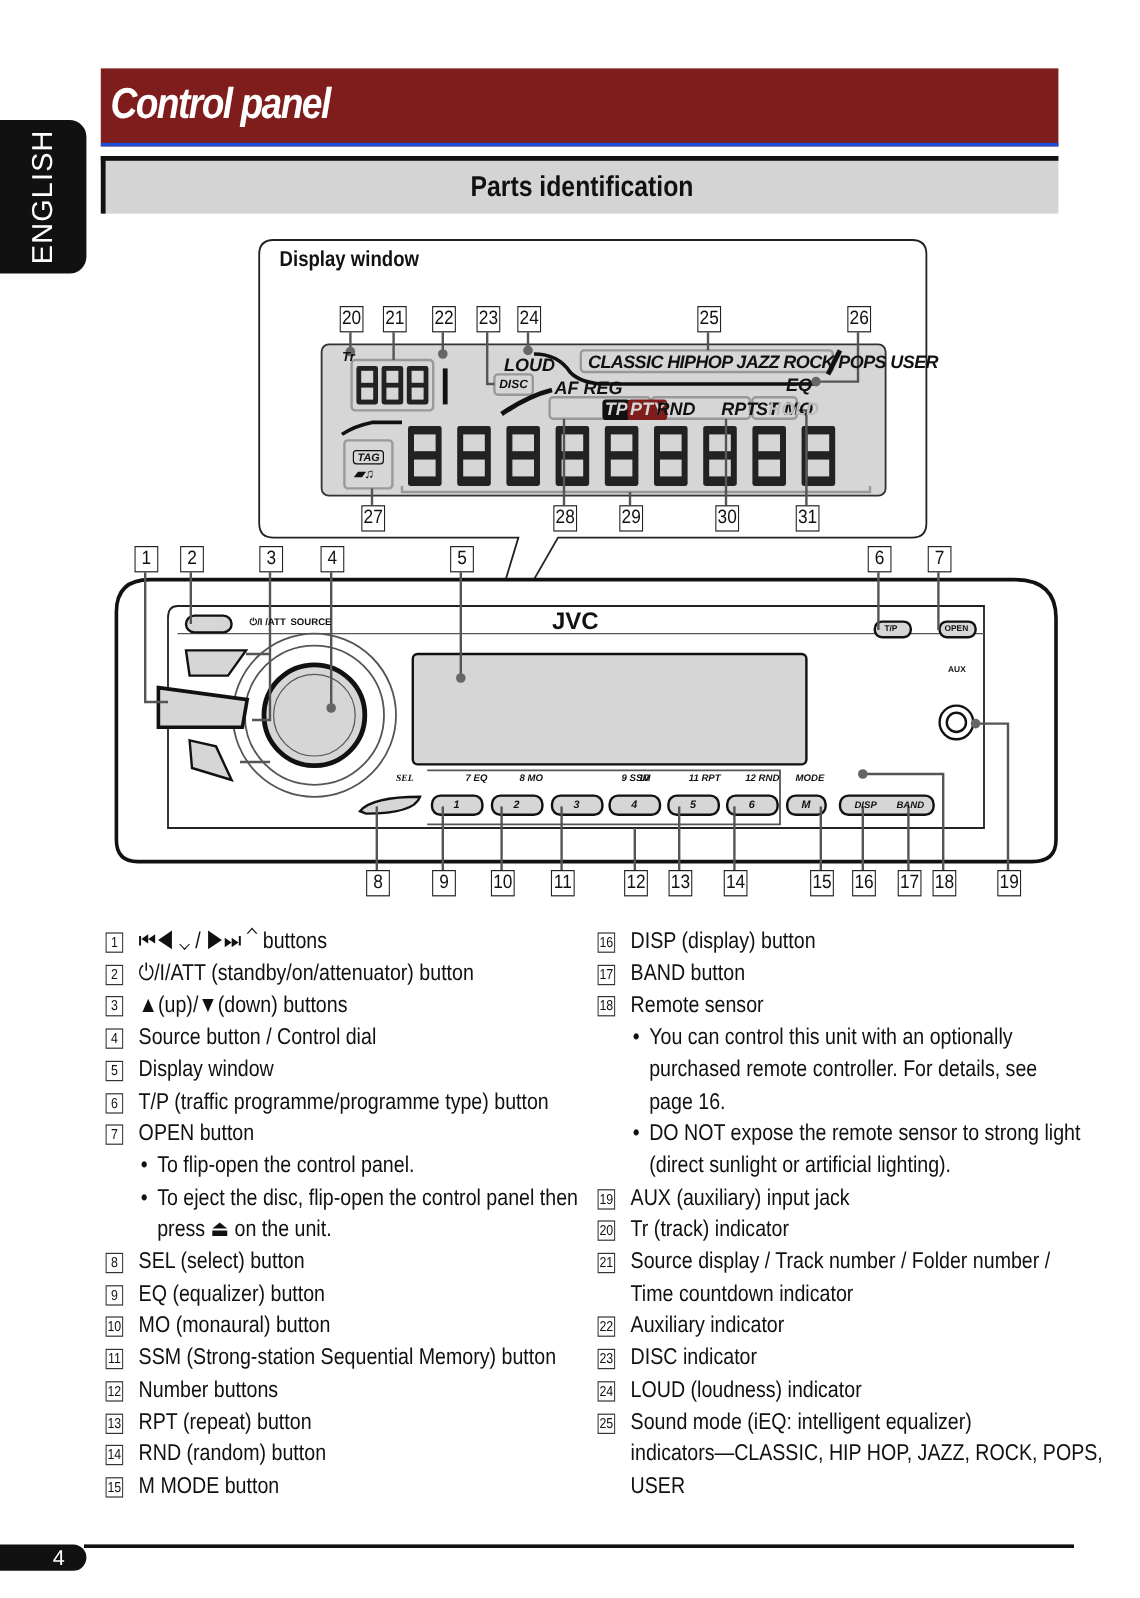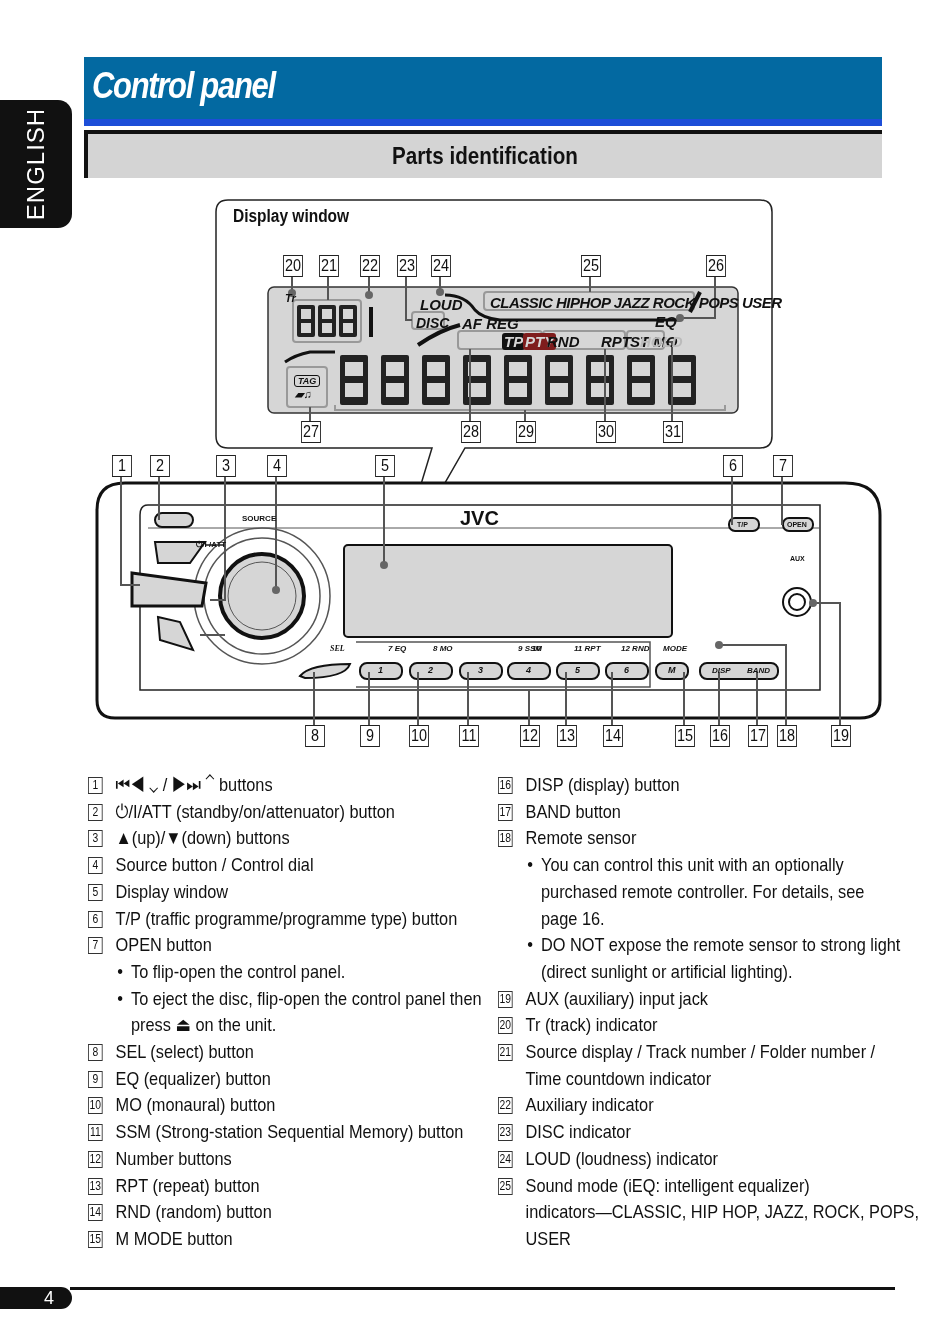--- a/index.html
+++ b/index.html
@@ -1,19 +1,19 @@
 <!DOCTYPE html>
 <html><head>
 <meta charset="utf-8">
 <style>
   html,body{margin:0;padding:0;background:#fff;}
   body{width:950px;height:1332px;position:relative;overflow:hidden;font-family:"Liberation Sans",sans-serif;color:#111;}
   .lang-tab{position:absolute;left:0;top:100px;width:72px;height:128px;background:#111;border-radius:0 14px 14px 0;}
   .lang-tab span{position:absolute;left:50%;top:50%;transform:translate(-50%,-50%) rotate(-90deg);color:#fff;font-size:24px;letter-spacing:1px;white-space:nowrap;}
-  .title-bar{position:absolute;left:84px;top:57px;width:798px;height:62px;background:#0369a1;border-bottom:7px solid #1d4ed8;}
+  .title-bar{position:absolute;left:84px;top:57px;width:798px;height:62px;background:#7f1d1d;border-bottom:3px solid #1d4ed8;}
   .title-bar h1{margin:0;position:absolute;left:8px;top:8px;color:#fff;font-size:36px;font-style:italic;font-weight:bold;letter-spacing:-1.5px;transform:scaleX(0.86);transform-origin:left;}
   .sub-bar{position:absolute;left:84px;top:130px;width:798px;height:48px;background:#d4d4d4;border-top:4px solid #111;border-left:4px solid #111;box-sizing:border-box;}
   .sub-bar h2{margin:0;text-align:center;font-size:24px;font-weight:bold;line-height:44px;transform:scaleX(0.86);}
   .diagram{position:absolute;left:0;top:195px;width:950px;height:560px;}
   .diagram svg{position:absolute;left:0;top:0;}
   .callout{position:absolute;width:20px;height:20px;border:1px solid #222;background:#fff;font-size:16px;line-height:20px;text-align:center;transform:scaleX(0.9);}
   .dw-title{position:absolute;left:233px;top:206px;font-size:18px;font-weight:bold;transform:scaleX(0.86);transform-origin:left;}
   .lcd-lbl{position:absolute;font-size:15px;font-weight:bold;font-style:italic;color:#111;white-space:nowrap;}
   .panel-lbl{position:absolute;font-size:8px;font-weight:bold;font-style:italic;color:#111;white-space:nowrap;}
   .list{position:absolute;font-size:19px;line-height:26.7px;}
@@ -186,21 +186,21 @@
         <circle cx="276" cy="590" r="4"></circle>
         <circle cx="719" cy="645" r="4"></circle>
         <circle cx="813" cy="603" r="4"></circle>
       </g>
 </svg>
 
   <div class="dw-title" style="top:11px">Display window</div>
 
   <div class="lcd-lbl" style="left:285px;top:97px;font-size:11px;">Tr</div>
   <div class="lcd-lbl" style="left:420px;top:101px;">LOUD</div>
-  <div class="lcd-lbl" style="left:416px;top:120px;font-size:14px;">DISC</div>
+  <div class="lcd-lbl" style="left:416px;top:120px;font-size:10px;">DISC</div>
   <div class="lcd-lbl" style="left:490px;top:99px;letter-spacing:-0.5px;">CLASSIC HIPHOP JAZZ ROCK POPS USER</div>
   <div class="lcd-lbl" style="left:655px;top:118px;">EQ</div>
   <div class="lcd-lbl" style="left:462px;top:120px;">AF REG</div>
   <div class="lcd-lbl" style="left:502px;top:138px;background:#111;color:#d6d6d6;padding:0 2px;border-radius:3px;">TP</div>
   <div class="lcd-lbl" style="left:523px;top:138px;background:#7f1d1d;color:#d6d6d6;padding:0 2px;border-radius:3px;">PTY</div>
   <div class="lcd-lbl" style="left:547px;top:138px;">RND</div>
   <div class="lcd-lbl" style="left:601px;top:138px;">RPT</div>
   <div class="lcd-lbl" style="left:630px;top:138px;text-align:center;">ST MO</div>
   <div class="lcd-lbl" style="left:640px;top:138px;color:#bbb;">HOLD</div>
   <div class="lcd-lbl" style="left:294px;top:180px;font-size:9px;border:1px solid #111;border-radius:3px;padding:0 3px;">TAG</div>
@@ -213,21 +213,21 @@
   <div class="callout" style="left:430px;top:60px">24</div>
   <div class="callout" style="left:580px;top:60px">25</div>
   <div class="callout" style="left:705px;top:60px">26</div>
   <div class="callout" style="left:300px;top:226px">27</div>
   <div class="callout" style="left:460px;top:226px">28</div>
   <div class="callout" style="left:515px;top:226px">29</div>
   <div class="callout" style="left:595px;top:226px">30</div>
   <div class="callout" style="left:662px;top:226px">31</div>
 
   <div class="panel-lbl" style="left:460px;top:312px;font-size:20px;font-style:normal;">JVC</div>
-  <div class="panel-lbl" style="left:196px;top:319px;font-style:normal;margin-top:26px;">⏻/I /ATT</div>
+  <div class="panel-lbl" style="left:208px;top:319px;font-style:normal;">⏻/I /ATT</div>
   <div class="panel-lbl" style="left:242px;top:319px;font-style:normal;">SOURCE</div>
   <div class="panel-lbl" style="left:330px;top:449px;font-family:Liberation Serif, serif;">SEL</div>
   <div class="panel-lbl" style="left:737px;top:326px;font-style:normal;font-size:7px;">T/P</div>
   <div class="panel-lbl" style="left:787px;top:326px;font-style:normal;font-size:7px;">OPEN</div>
   <div class="panel-lbl" style="left:790px;top:360px;font-style:normal;font-size:7px;">AUX</div>
   <div class="panel-lbl" style="left:663px;top:449px;">MODE</div>
   <div class="panel-lbl" style="left:388px;top:449px;">7 EQ</div>
   <div class="panel-lbl" style="left:433px;top:449px;">8 MO</div>
   <div class="panel-lbl" style="left:476px;top:449px;margin-left:42px;">9 SSM</div>
   <div class="panel-lbl" style="left:532px;top:449px;">10</div>

